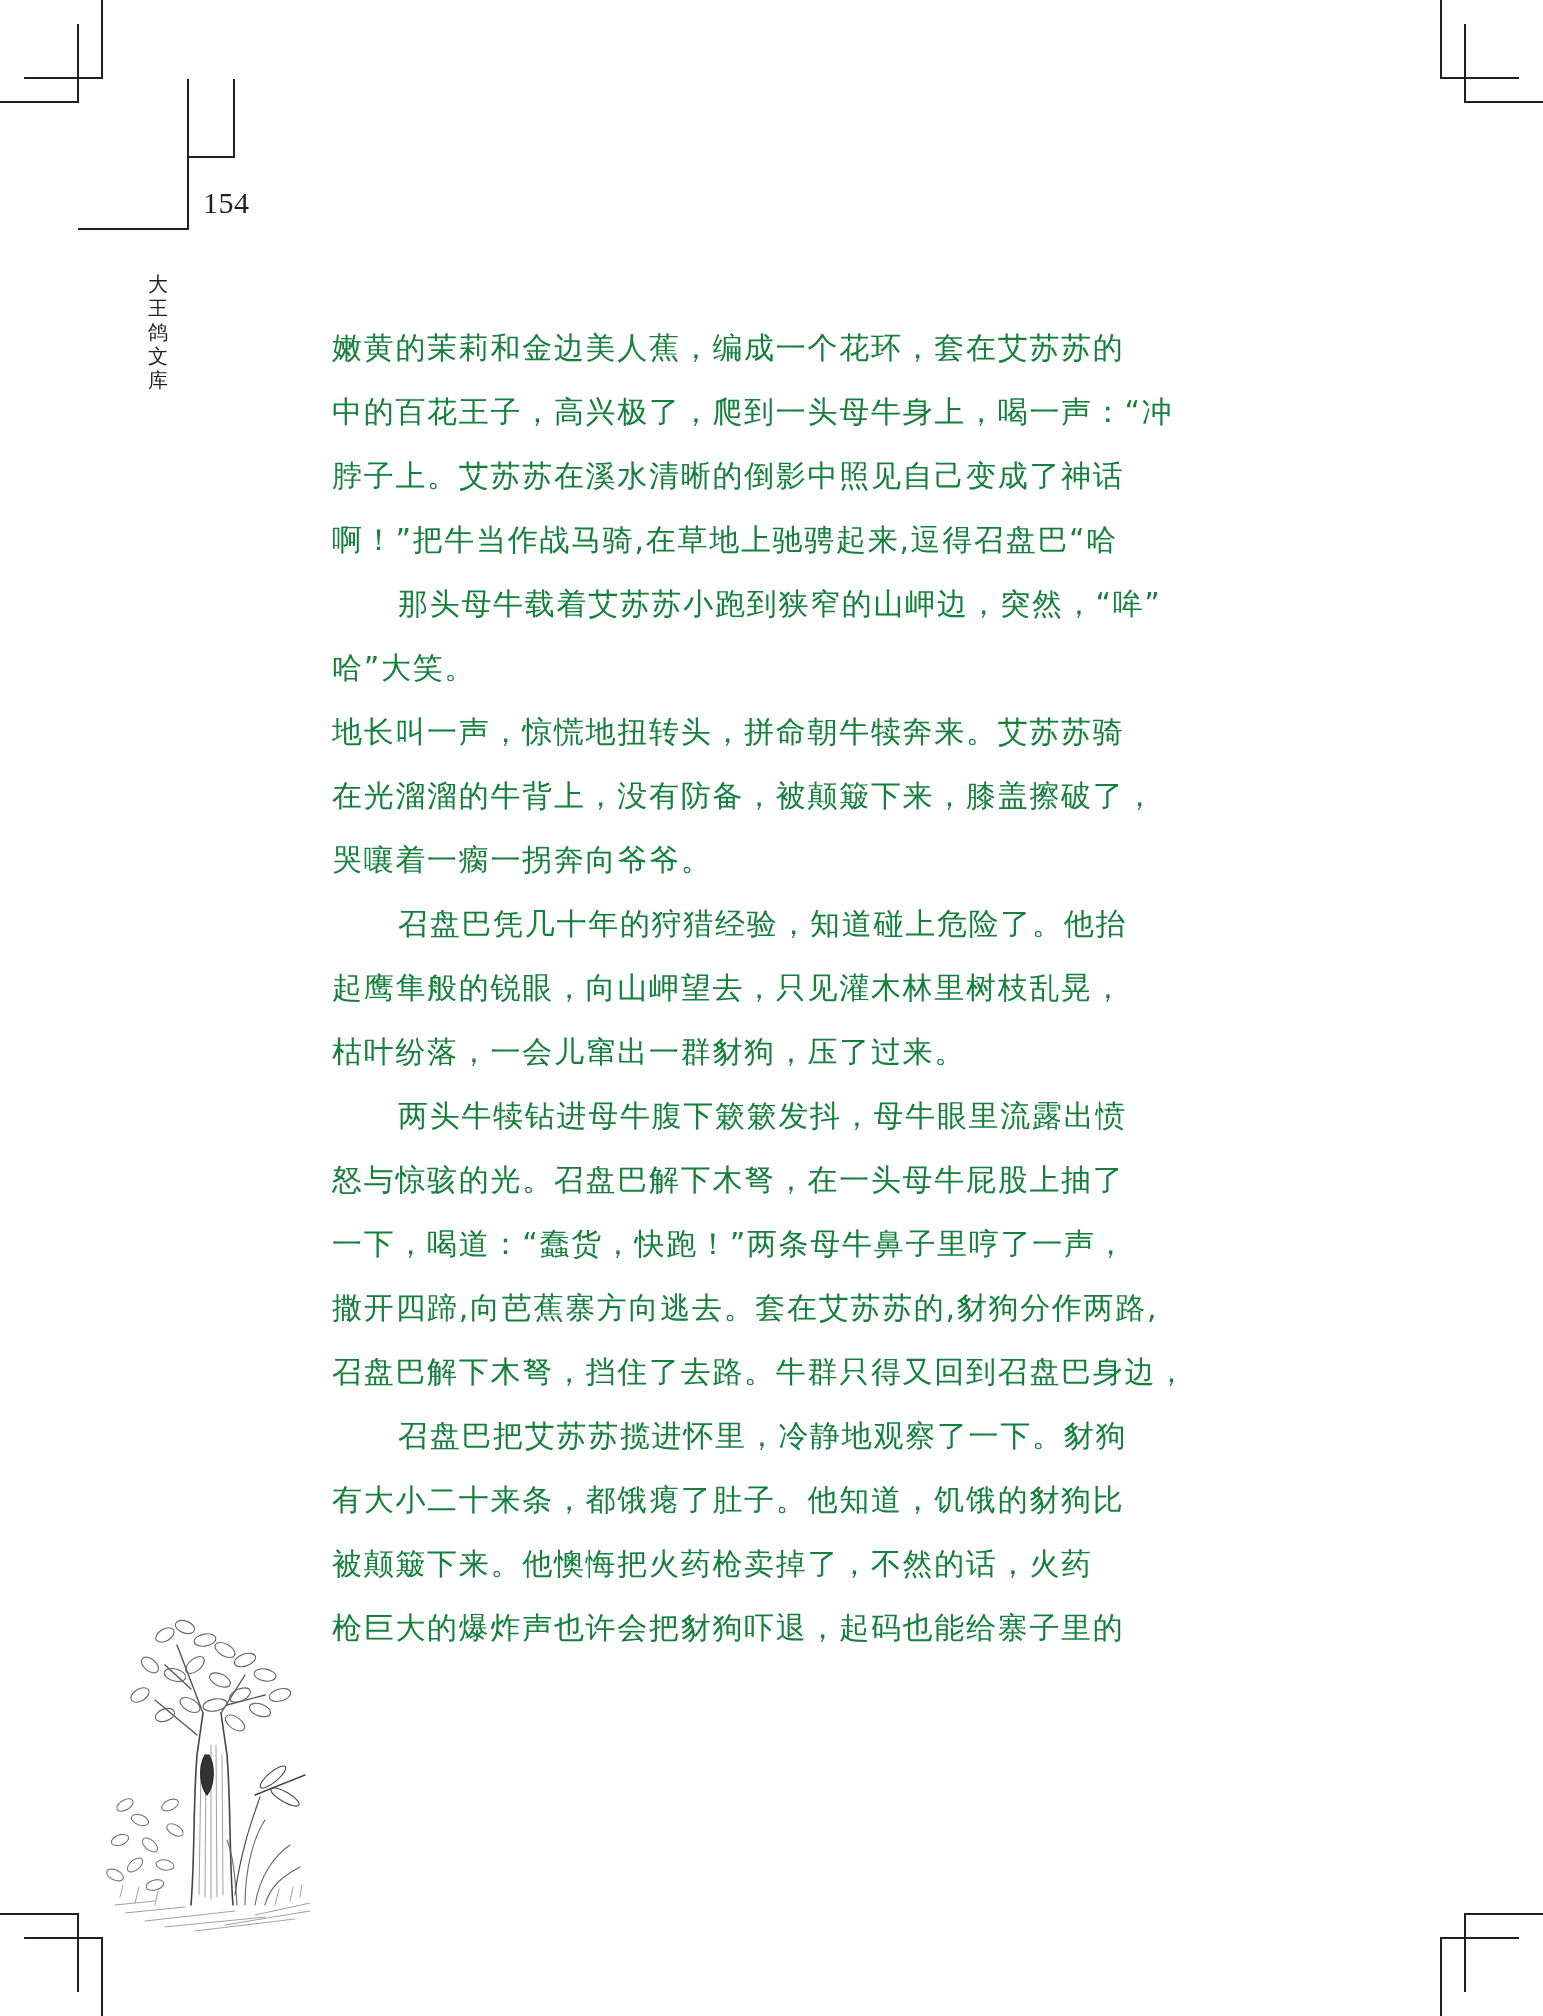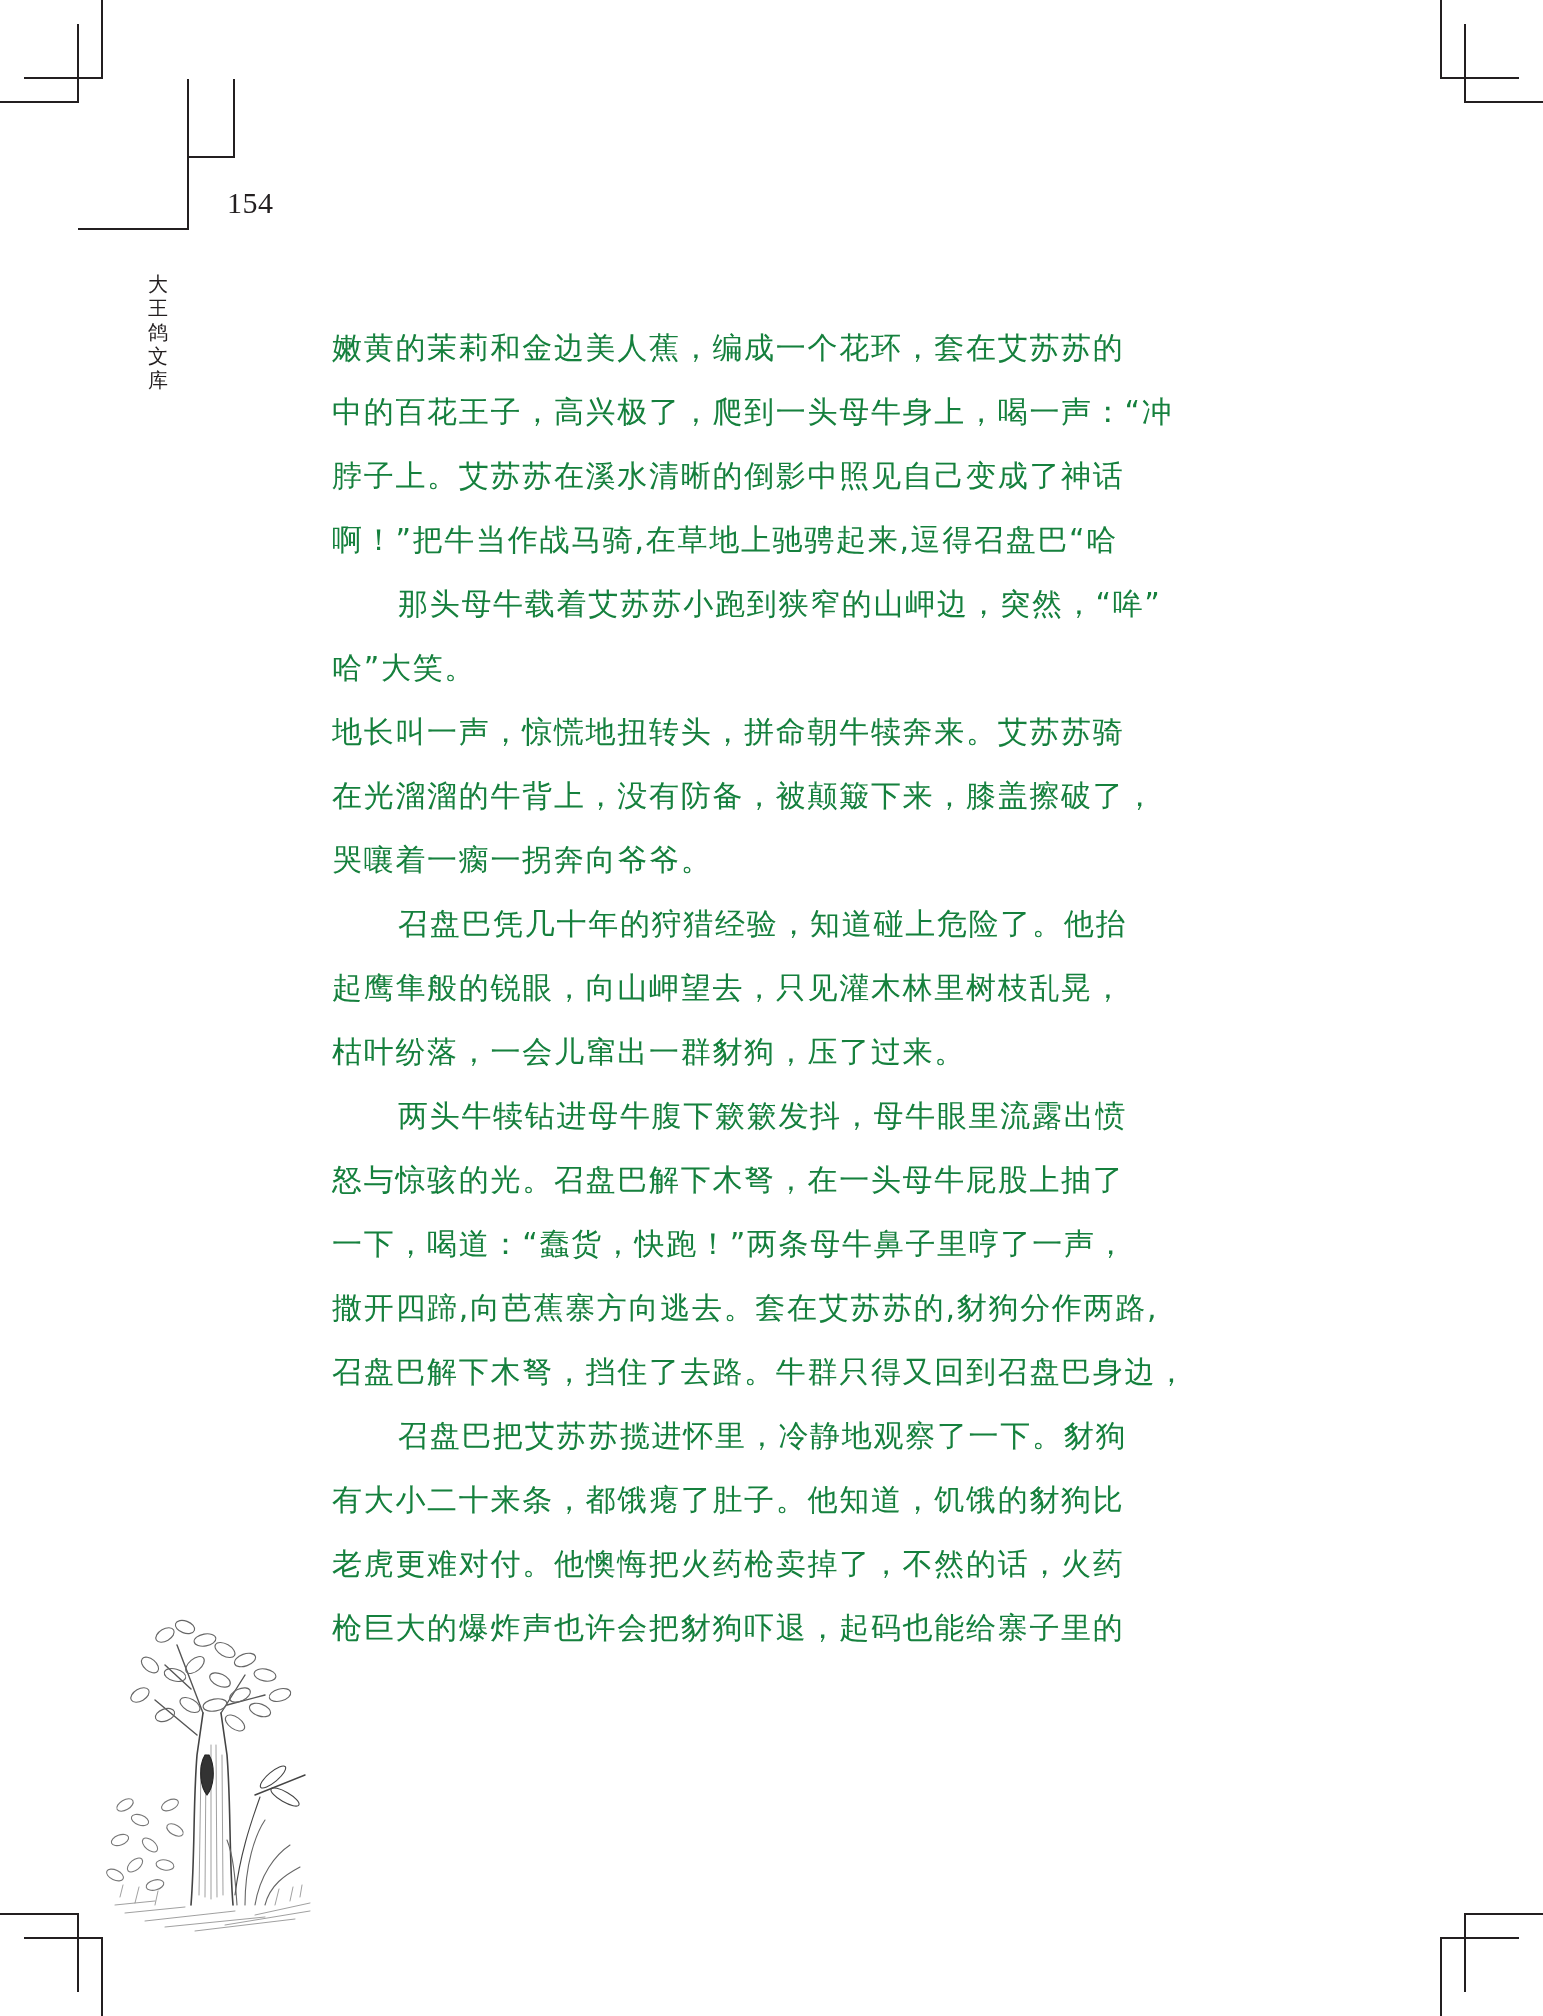--- a/index.html
+++ b/index.html
@@ -1,20 +1,20 @@
 <!DOCTYPE html>
 <html><head>
 <meta charset="utf-8">
 <style>
   html, body { margin:0; padding:0; background:#ffffff; }
   body { width:1543px; height:2016px; position:relative; overflow:hidden; font-family:"DejaVu Sans","Liberation Sans",sans-serif; color:#231f20; }
   .mark { position:absolute; background:#231f20; }
   .h { height:2px; }
   .v { width:2px; }
-  #page-number { position:absolute; left:227px; top:186px; font-family:"Liberation Serif","DejaVu Serif",serif; font-size:30px; color:#231f20; letter-spacing:0.5px; }
+  #page-number { position:absolute; left:203px; top:186px; font-family:"Liberation Serif","DejaVu Serif",serif; font-size:30px; color:#231f20; letter-spacing:0.5px; }
   #series-label { position:absolute; left:146px; top:272px; width:24px; font-size:20px; line-height:24px; color:#231f20; text-align:center; word-break:break-all; }
   #series-label span { display:block; }
   #body-text { position:absolute; left:332px; top:324px; width:862px; }
   .line { height:64px; line-height:48px; font-size:30px; letter-spacing:1.7px; white-space:nowrap; color:#15803d; }
   .line.indent { padding-left:66px; }
   #illustration { position:absolute; left:95px; top:1605px; width:230px; height:335px; }
 </style>
 </head>
 <body>
 
@@ -66,21 +66,21 @@
   <div class="line indent">召盘巴凭几十年的狩猎经验，知道碰上危险了。他抬</div>
   <div class="line">起鹰隼般的锐眼，向山岬望去，只见灌木林里树枝乱晃，</div>
   <div class="line">枯叶纷落，一会儿窜出一群豺狗，压了过来。</div>
   <div class="line indent">两头牛犊钻进母牛腹下簌簌发抖，母牛眼里流露出愤</div>
   <div class="line">怒与惊骇的光。召盘巴解下木弩，在一头母牛屁股上抽了</div>
   <div class="line">一下，喝道：“蠢货，快跑！”两条母牛鼻子里哼了一声，</div>
   <div class="line">撒开四蹄,向芭蕉寨方向逃去。套在艾苏苏的,豺狗分作两路,</div>
   <div class="line">召盘巴解下木弩，挡住了去路。牛群只得又回到召盘巴身边，</div>
   <div class="line indent">召盘巴把艾苏苏揽进怀里，冷静地观察了一下。豺狗</div>
   <div class="line">有大小二十来条，都饿瘪了肚子。他知道，饥饿的豺狗比</div>
-  <div class="line">老虎更难对付。他懊悔把火药枪卖掉了，不然的话，火药</div>
+  <div class="line">被颠簸下来。他懊悔把火药枪卖掉了，不然的话，火药</div>
   <div class="line">枪巨大的爆炸声也许会把豺狗吓退，起码也能给寨子里的</div>
 </div>
 
 <div id="illustration">
   <svg width="230" height="335" viewBox="0 0 230 335" xmlns="http://www.w3.org/2000/svg">
     <g fill="none" stroke="#555" stroke-width="1.1" stroke-linecap="round">
 
       <g stroke="#888" stroke-width="0.8">
         <path d="M20 300 L60 296 M30 308 L90 302 M50 316 L140 306 M70 322 L170 312 M100 326 L200 314 M130 320 L215 306 M160 310 L215 298"></path>
         <path d="M25 292 L28 280 M40 298 L44 282 M60 300 L63 286 M180 300 L184 284 M195 296 L198 282 M205 292 L207 280"></path>

